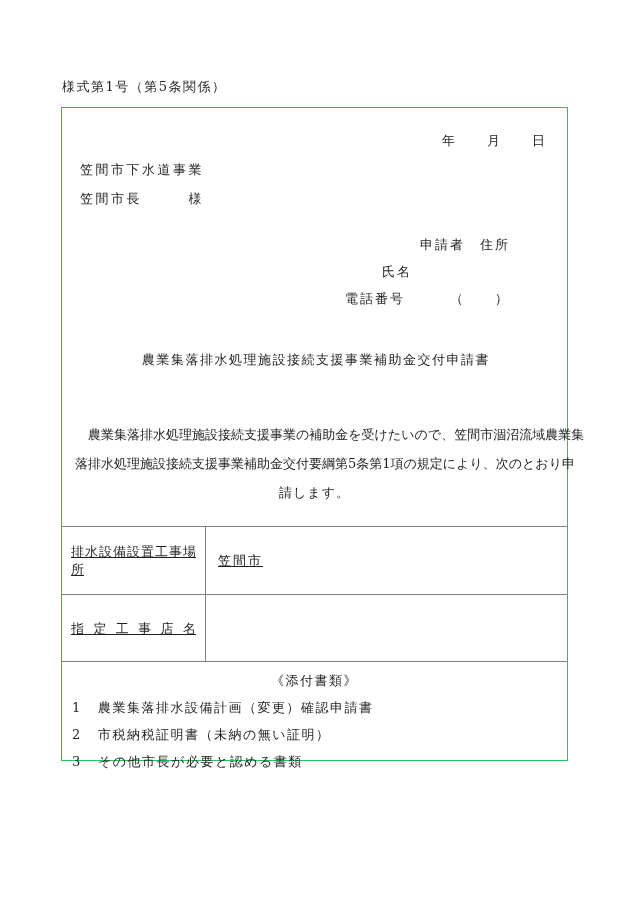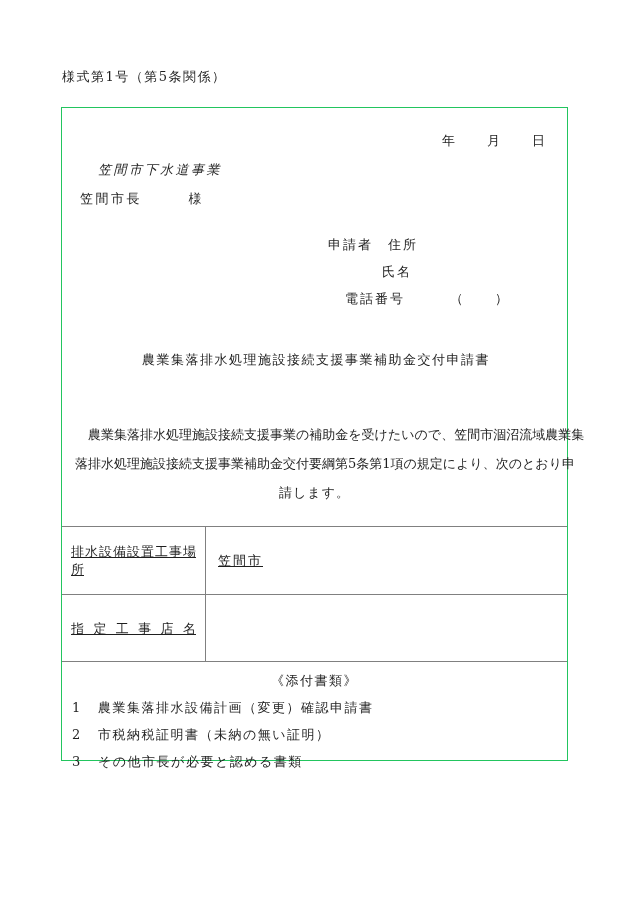--- a/index.html
+++ b/index.html
@@ -13,21 +13,21 @@
     height: 903px;
     background: #ffffff;
     font-family: "DejaVu Serif", "Liberation Serif", serif;
     color: #1f1f1f;
     font-size: 13px;
     overflow: hidden;
   }
   .form-label {
     position: absolute;
     left: 62px;
-    top: 68px;
+    top: 78px;
     letter-spacing: 1.5px;
     white-space: pre;
   }
   .box {
     position: absolute;
     left: 61px;
     top: 107px;
     width: 507px;
     height: 654px;
     border: 1px solid #22c55e;
@@ -35,41 +35,40 @@
   }
   .date-line {
     position: absolute;
     top: 24px;
     right: 20px;
     letter-spacing: 2px;
     white-space: pre;
   }
   .addr-line1 {
     position: absolute;
-    left: 36px;
+    left: 18px;
     top: 53px;
     letter-spacing: 2.5px;
     white-space: pre;
-    font-style: italic;
   }
   .addr-line2 {
     position: absolute;
     left: 18px;
     top: 82px;
     letter-spacing: 2.5px;
     white-space: pre;
   }
   .applicant {
     position: absolute;
     left: 266px;
     top: 123px;
     line-height: 27px;
     letter-spacing: 2px;
   }
-  .applicant .l1 { white-space: pre; }
+  .applicant .l1 { white-space: pre; text-align: right; }
   .applicant .l2 { margin-left: 54px; white-space: pre; }
   .applicant .l3 { margin-left: 17px; white-space: pre; }
   .doc-title {
     position: absolute;
     left: 3px;
     right: 0;
     top: 243px;
     text-align: center;
     letter-spacing: 1.5px;
     white-space: pre;

